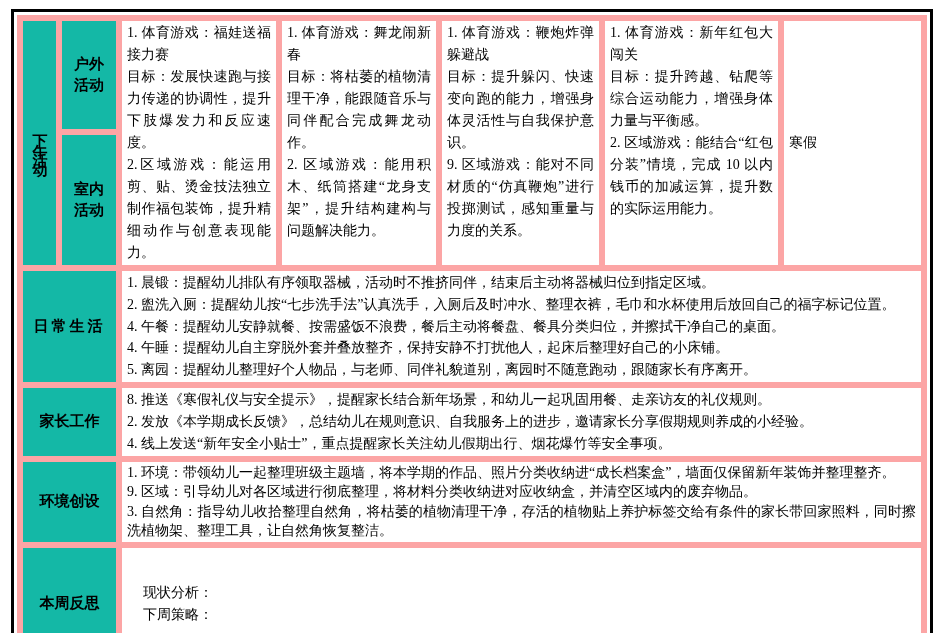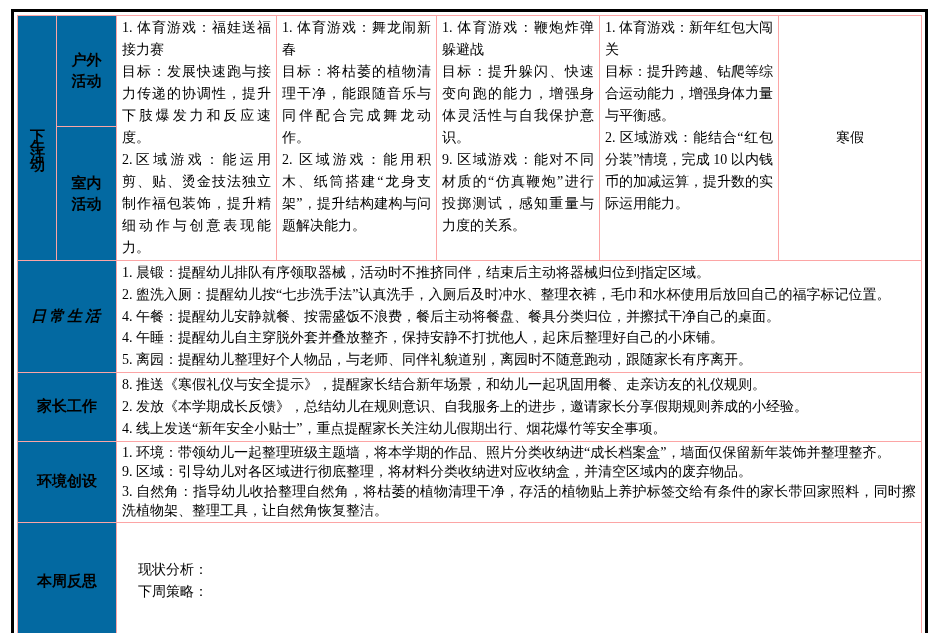--- a/index.html
+++ b/index.html
@@ -17,27 +17,27 @@
     top: 9px;
     border: 3px solid #000;
     padding: 3px;
     background: #fff;
   }
   table.plan {
     border-collapse: collapse;
     table-layout: fixed;
   }
   td {
-    border: 1px solid #fca5a5;
+    border: 6px solid #fca5a5;
     padding: 1px 5px;
     vertical-align: middle;
     overflow: hidden;
   }
   td.hdr {
-    background: #0369a1;
+    background: #14b8a6;
     font-weight: bold;
     text-align: center;
     font-size: 15px;
     padding: 0 2px;
   }
   td.content {
     vertical-align: top;
     font-size: 14px;
     line-height: 22px;
     text-align: justify;
@@ -48,28 +48,28 @@
     letter-spacing: 9px;
     display: inline-block;
     line-height: 1;
   }
   .sub-label {
     display: inline-block;
     width: 34px;
     word-break: break-all;
     line-height: 21px;
   }
-  .spaced { letter-spacing: 3px; font-style: italic; }
+  .spaced { letter-spacing: 3px; }
   p.para { margin: 0; }
   .items div { margin: 0; }
   td.c-daily { line-height: 21.8px; }
   td.c-parent { line-height: 22px; }
   td.c-env { line-height: 19.5px; }
   td.c-holiday {
-    text-align: center;
+    text-align: left;
     vertical-align: middle;
     font-size: 14px;
   }
   td.c-reflect {
     vertical-align: middle;
     font-size: 14px;
     line-height: 22px;
   }
   td.c-reflect .items { padding-left: 16px; font-family: Liberation Mono, monospace; }
 </style>

